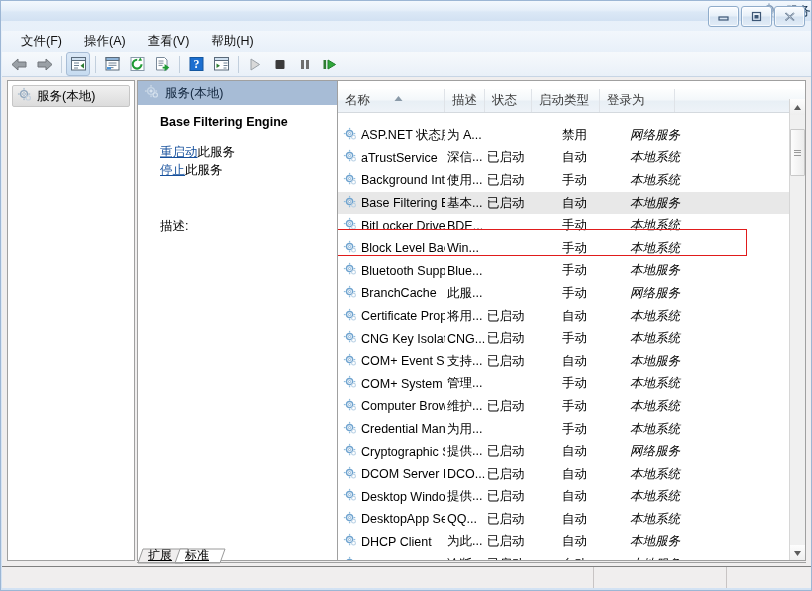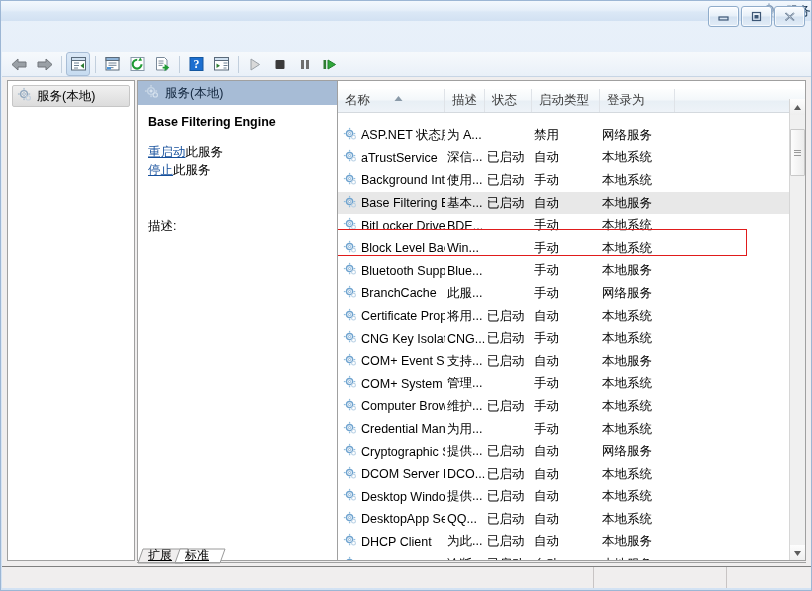--- a/index.html
+++ b/index.html
@@ -84,21 +84,21 @@
   
   .detailpane{
     position:absolute;left:135px;top:3px;width:200px;height:481px;
     background:#fff;border:1px solid #a0a0a0;border-right:none;box-sizing:border-box;
     overflow:hidden;
   }
   .detail-header{
     height:24px;background:#a7bcd6;display:flex;align-items:center;padding-left:6px;
   }
   .detail-header .dh-text{font-size:12.5px;margin-left:6px;color:#10243c;}
-  .detail-body{padding:10px 8px 0 10px;}
+  .detail-body{padding:10px 8px 0 22px;}
   .svc-title{font-weight:bold;font-size:12.5px;margin-bottom:14px;}
   .link{color:#16509c;text-decoration:underline;cursor:pointer;}
   .linkline{font-size:12.5px;line-height:18px;}
   .desc-label{font-size:12.5px;margin-top:39px;}
   .desc-text{font-size:12.5px;line-height:17.5px;margin-top:1px;}
   
   .listpane{
     position:absolute;left:335px;top:3px;width:469px;height:481px;
     background:#fff;border:1px solid #a0a0a0;box-sizing:border-box;
     overflow:hidden;
@@ -120,22 +120,22 @@
   }
   .row{
     height:22.6px;display:flex;align-items:center;font-size:12.5px;color:#000;
     box-sizing:border-box;
   }
   .row.sel{background:#e8e8e8;}
   .cell{box-sizing:border-box;white-space:nowrap;overflow:hidden;}
   .c-name{width:107px;display:flex;align-items:center;padding-left:5px;}
   .c-desc{width:40px;padding-left:2px;}
   .c-state{width:47px;padding-left:2px;}
-  .c-start{width:68px;padding-left:2px;}
-  .c-logon{width:75px;padding-left:2px;}
+  .c-start{width:68px;padding-left:2px;margin-left:28px;}
+  .c-logon{width:75px;padding-left:2px;font-style:italic;}
   .nm{margin-left:4px;}
   
   .redbox{
     position:absolute;left:-1px;top:148px;width:410px;height:27px;
     border:1.6px solid #e01b1b;box-sizing:border-box;pointer-events:none;
   }
   
   .vscroll{
     position:absolute;right:0;top:18px;width:16px;height:462px;
     background:#f0f0f0;border-left:1px solid #d6d6d6;box-sizing:border-box;
@@ -212,20 +212,26 @@
       </div>
       <div class="wbtn">
         <svg width="14" height="12">
           <path d="M2.5 2 L11 9.5 M11 2 L2.5 9.5" stroke="#3c5675" stroke-width="1.6" fill="none"></path>
           <path d="M2.5 2 L11 9.5 M11 2 L2.5 9.5" stroke="#ffffff" stroke-width="0.6" fill="none"></path>
         </svg>
       </div>
     </div>
   </div>
 
+  <div class="menubar">
+    <div class="menuitem">文件(F)</div>
+    <div class="menuitem">操作(A)</div>
+    <div class="menuitem">查看(V)</div>
+    <div class="menuitem">帮助(H)</div>
+  </div>
 
   <div class="toolbar">
 
     <div class="tbtn">
       <svg width="19" height="15" viewBox="0 0 19 15">
         <path d="M8 2 L2 7.5 L8 13 L8 10 L16 10 L16 5 L8 5 Z" fill="#9aa0a6" stroke="#70757a" stroke-width="1"></path>
       </svg>
     </div>
     <div class="tbtn">
       <svg width="19" height="15" viewBox="0 0 19 15">

